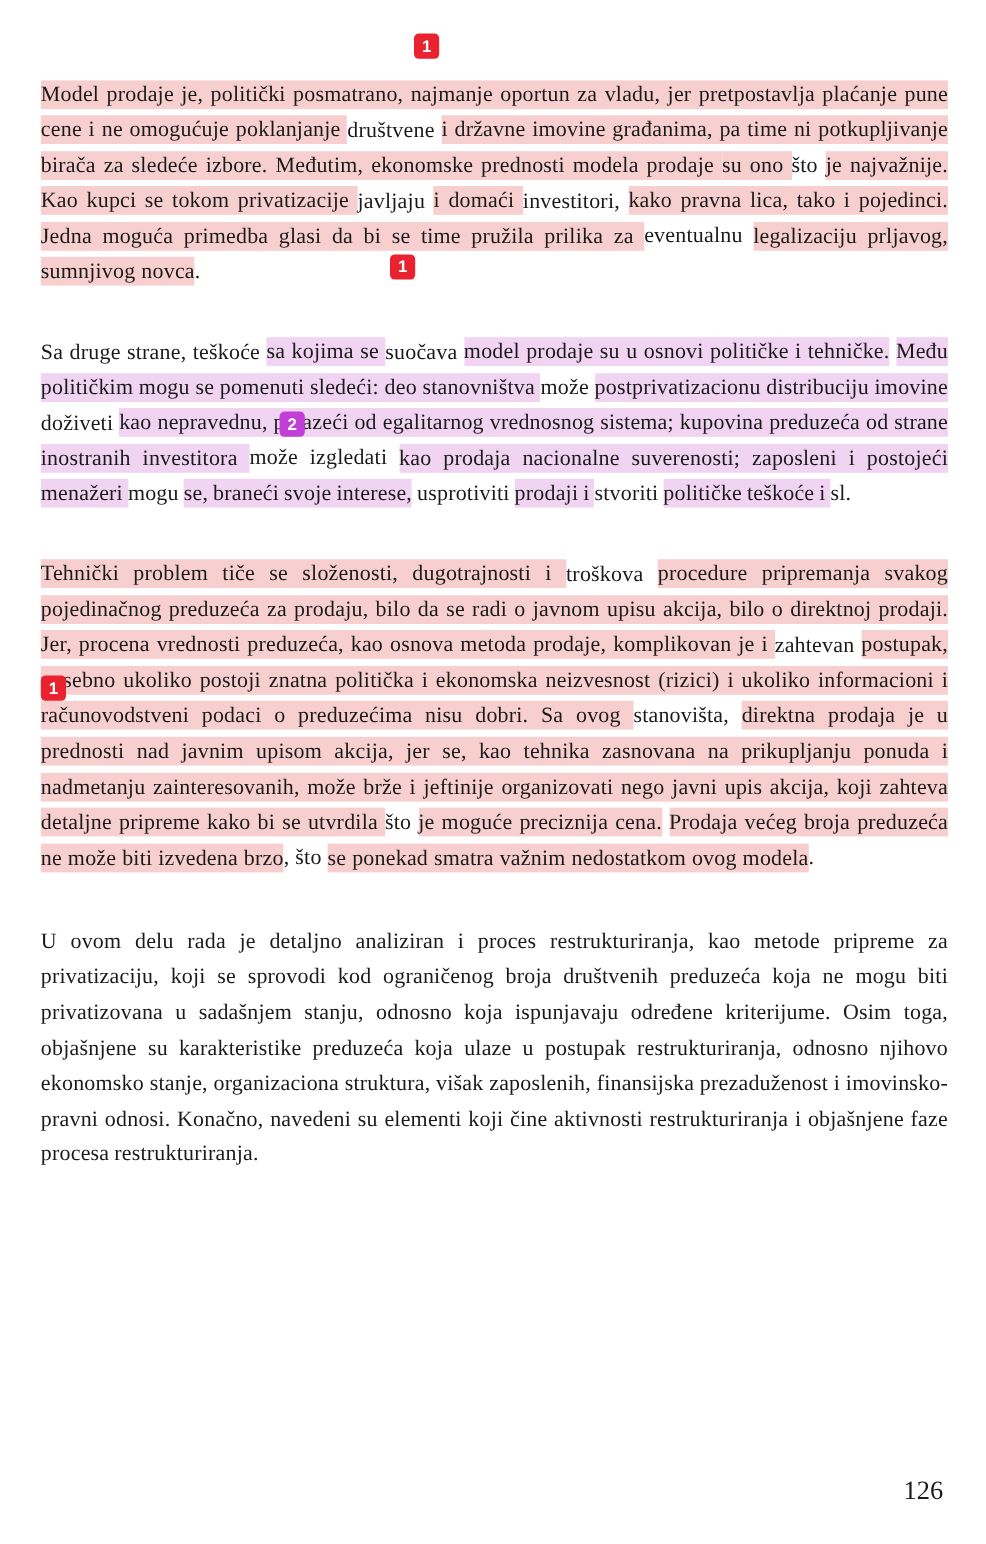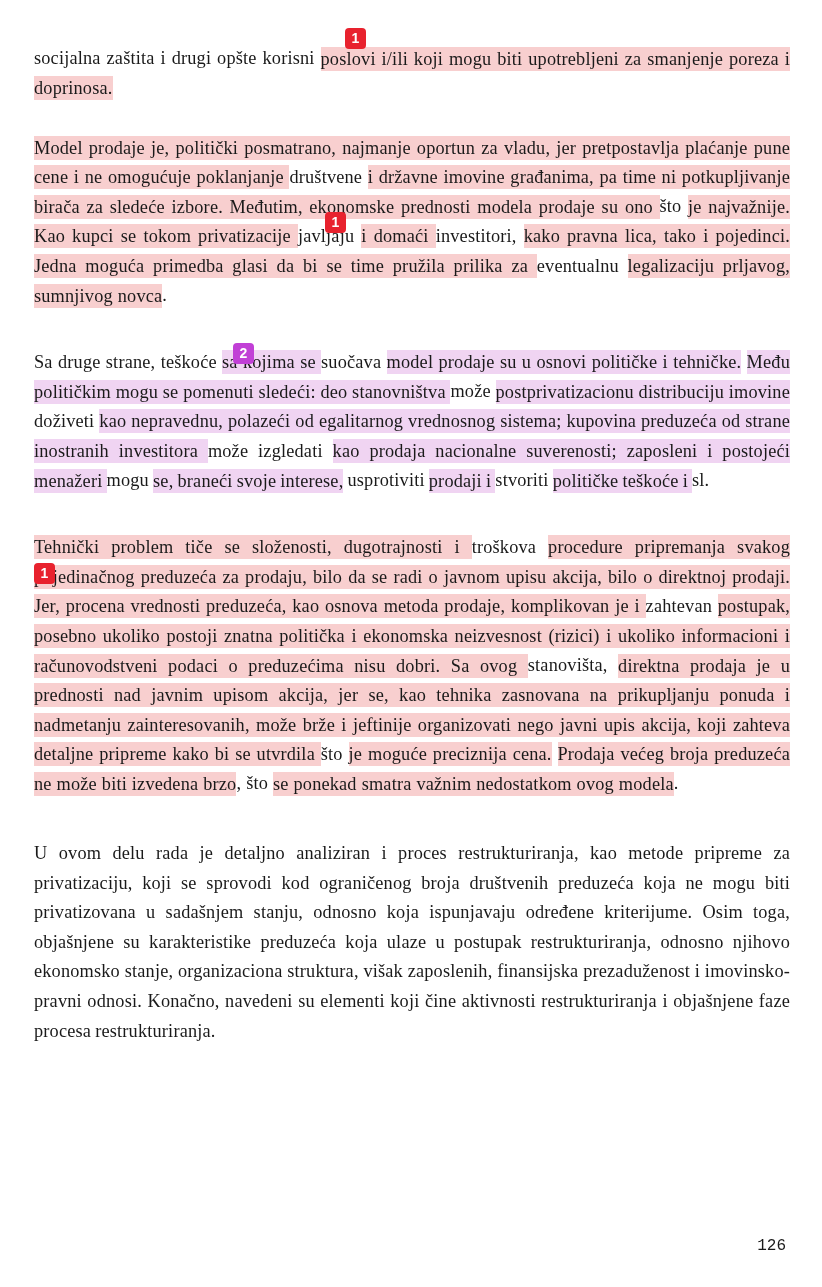--- a/index.html
+++ b/index.html
@@ -77,41 +77,40 @@
 
   #badge-1a { left: 345px; top: 28px; }
   #badge-1b { left: 325px; top: 212px; }
   #badge-2a { left: 233px; top: 343px; }
   #badge-1c { left: 34px; top: 563px; }
 
   .pagenum {
     position: absolute;
     right: 36px;
     bottom: 32px;
-    font-size: 16px;
-    font-family: Liberation Mono, monospace;
+    font-size: 22px;
+    font-family: Liberation Serif, serif;
     color: #1a1a1a;
   }
 </style>
 </head>
 <body>
 
 <div class="page">
 
   <div class="badge badge-red" id="badge-1a">1</div>
 
   <div class="badge badge-red" id="badge-1b">1</div>
 
   <div class="badge badge-purple" id="badge-2a">2</div>
 
   <div class="badge badge-red" id="badge-1c">1</div>
 
   <div class="content">
 
-    <p class="para"><span>socijalna zaštita i drugi opšte korisni </span><span class="hl1">poslovi i/ili koji mogu biti upotrebljeni za smanjenje poreza i doprinosa.</span></p>
     <div class="gap-sm"></div>
     <p class="para"><span class="hl1">Model prodaje je, politički posmatrano, najmanje oportun za vladu, jer pretpostavlja plaćanje pune cene i ne omogućuje poklanjanje </span><span>društvene </span><span class="hl1">i državne imovine građanima, pa time ni potkupljivanje birača za sledeće izbore. Međutim, ekonomske prednosti modela prodaje </span><span class="hl1">su ono </span><span>što </span><span class="hl1">je najvažnije. </span><span class="hl1">Kao kupci se tokom privatizacije </span><span>javljaju </span><span class="hl1">i domaći </span><span>investitori, </span><span class="hl1">kako pravna lica, tako i pojedinci. </span><span class="hl1">Jedna moguća primedba glasi da bi se time pružila prilika za </span><span>eventualnu </span><span class="hl1">legalizaciju prljavog, sumnjivog novca</span><span>.</span></p>
     <div class="gap-md"></div>
     <p class="para tight"><span>Sa druge strane, teškoće </span><span class="hl2">sa kojima se </span><span>suočava </span><span class="hl2">model prodaje su u osnovi političke i tehničke.</span><span> </span><span class="hl2">Među političkim mogu se pomenuti sledeći: deo stanovništva </span><span>može </span><span class="hl2">postprivatizacionu distribuciju imovine </span><span>doživeti </span><span class="hl2">kao nepravednu, polazeći od egalitarnog vrednosnog sistema; kupovina preduzeća od strane inostranih investitora </span><span>može izgledati </span><span class="hl2">kao prodaja nacionalne suverenosti; zaposleni i postojeći menažeri </span><span>mogu </span><span class="hl2">se, braneći svoje interese,</span><span> usprotiviti </span><span class="hl2">prodaji i </span><span>stvoriti </span><span class="hl2">političke teškoće i </span><span>sl.</span></p>
     <div class="gap-md"></div>
     <p class="para"><span class="hl1">Tehnički problem tiče se složenosti, dugotrajnosti i </span><span>troškova </span><span class="hl1">procedure pripremanja svakog pojedinačnog preduzeća za prodaju, bilo da se radi o javnom upisu akcija, bilo o direktnoj prodaji. Jer, procena vrednosti preduzeća, kao osnova metoda prodaje, komplikovan je i </span><span>zahtevan </span><span class="hl1">postupak, posebno ukoliko postoji znatna politička i ekonomska neizvesnost (rizici) i ukoliko informacioni i računovodstveni podaci o preduzećima nisu dobri. Sa ovog </span><span>stanovišta, </span><span class="hl1">direktna prodaja je u prednosti nad javnim upisom akcija, jer se, kao tehnika zasnovana na prikupljanju ponuda i nadmetanju zainteresovanih, može brže i jeftinije organizovati nego javni upis akcija, koji zahteva detaljne pripreme kako bi se utvrdila </span><span>što </span><span class="hl1">je moguće preciznija cena.</span><span> </span><span class="hl1">Prodaja većeg broja preduzeća ne može biti izvedena brzo</span><span>, što </span><span class="hl1">se ponekad smatra važnim nedostatkom ovog modela</span><span>.</span></p>
     <div class="gap-lg"></div>
     <p class="para tight"><span>U ovom delu rada je detaljno analiziran i proces restrukturiranja, kao metode pripreme za privatizaciju, koji se sprovodi kod ograničenog broja društvenih preduzeća koja ne mogu biti privatizovana u sadašnjem stanju, odnosno koja ispunjavaju određene kriterijume. Osim toga, objašnjene su karakteristike preduzeća koja ulaze u postupak restrukturiranja, odnosno njihovo ekonomsko stanje, organizaciona struktura, višak zaposlenih, finansijska prezaduženost i imovinsko-pravni odnosi. Konačno, navedeni su elementi koji čine aktivnosti restrukturiranja i objašnjene faze procesa restrukturiranja.</span></p>
 
   </div>

